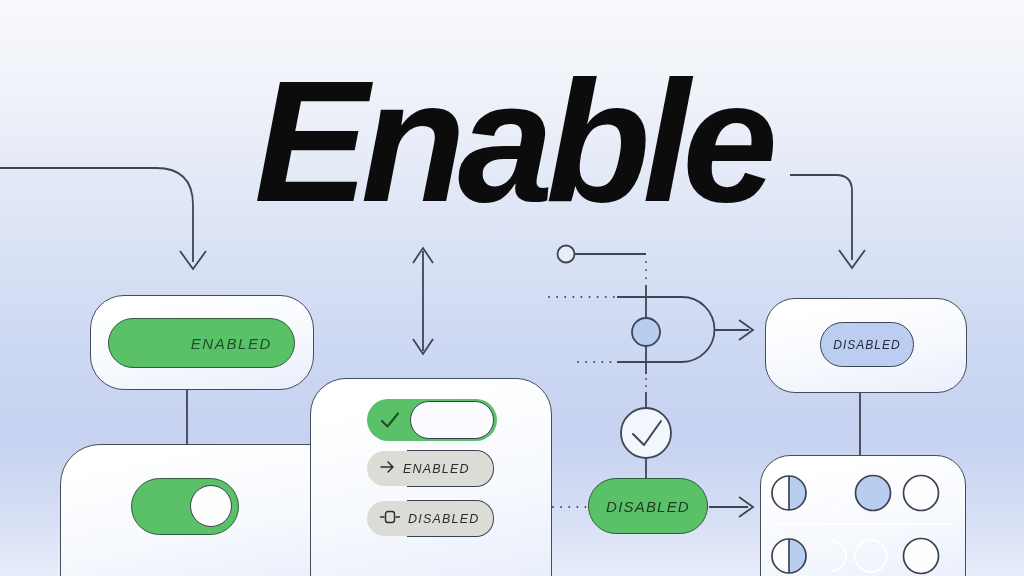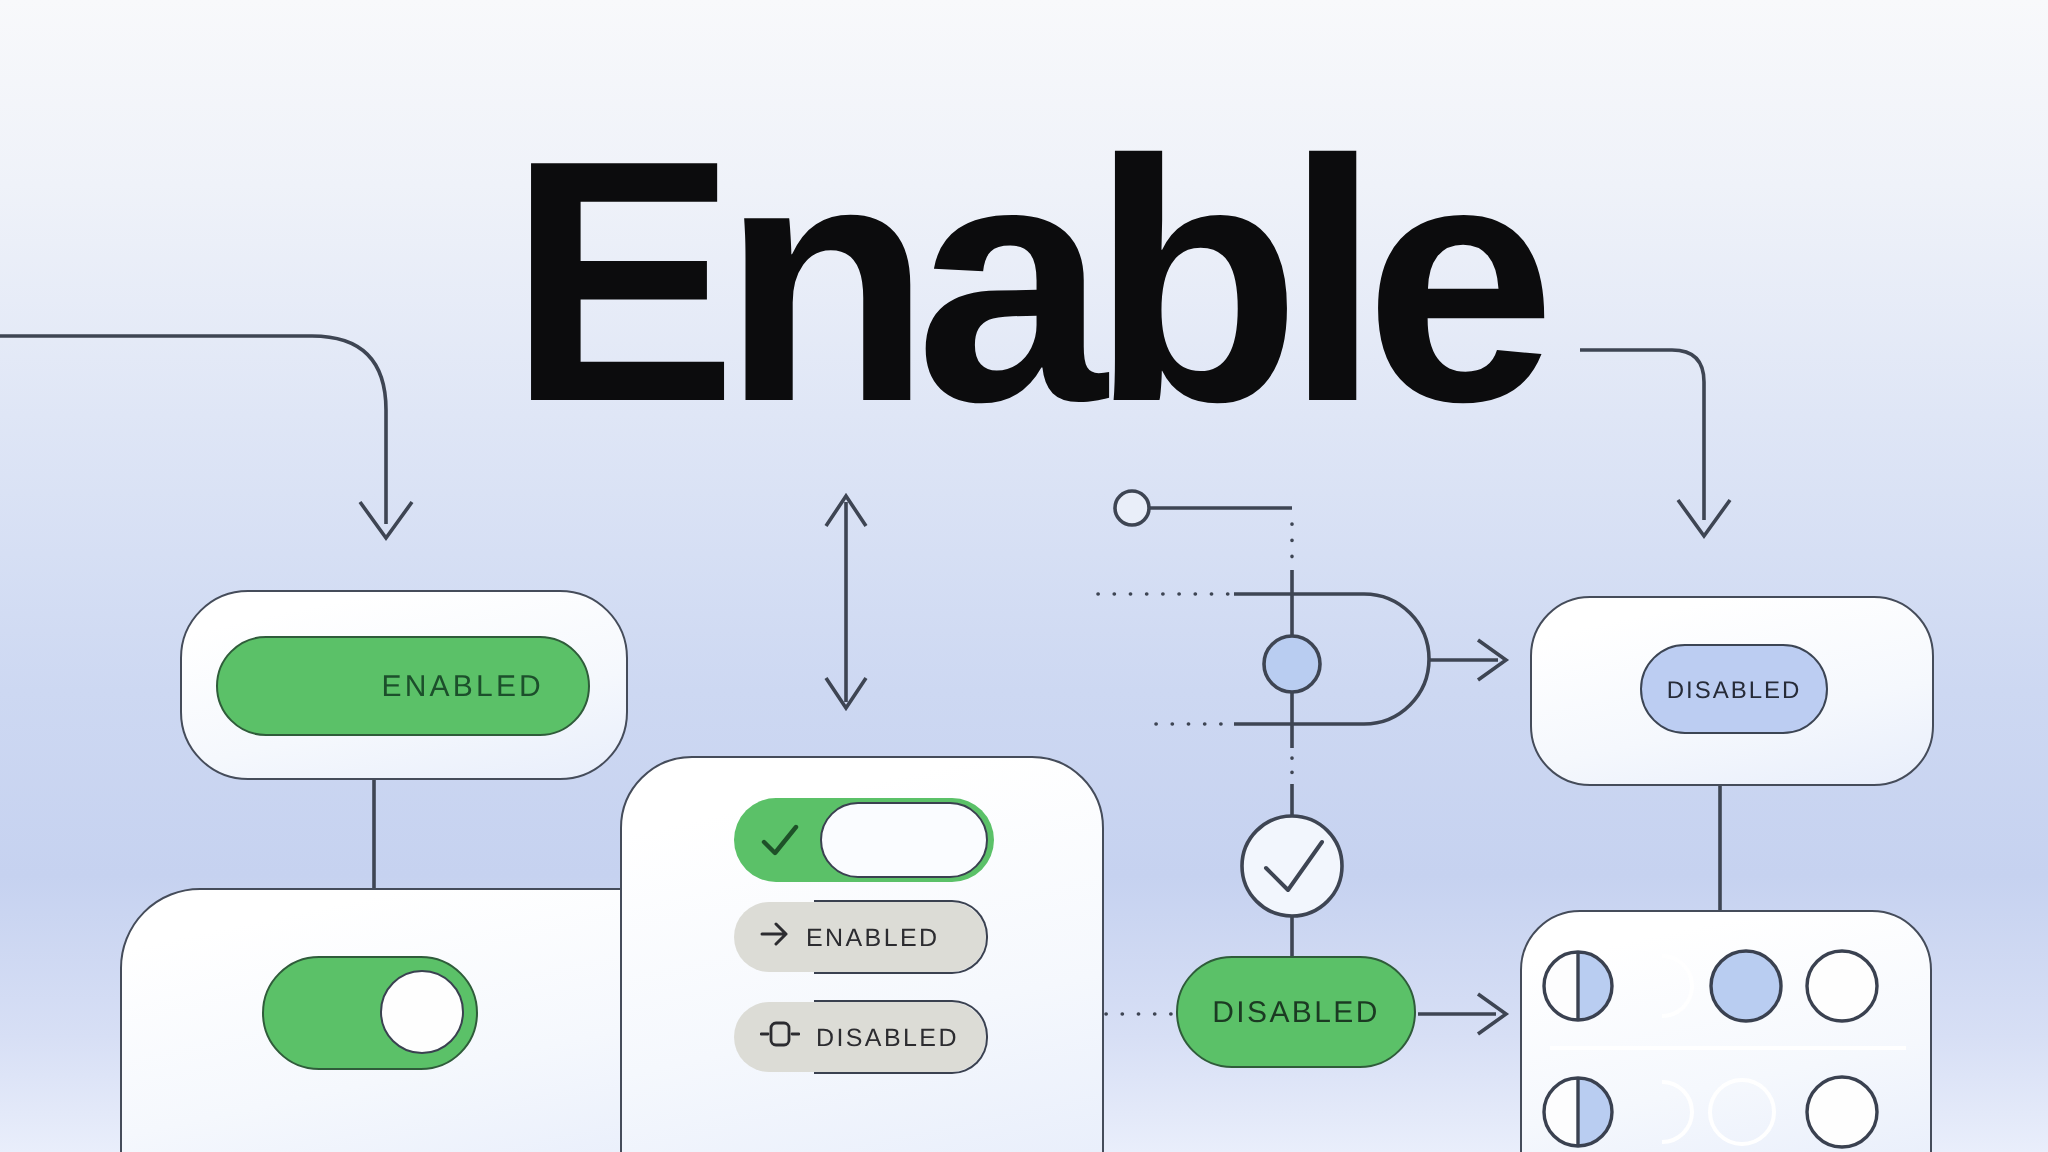--- a/index.html
+++ b/index.html
@@ -1,19 +1,20 @@
 <!DOCTYPE html>
 <html><head>
 <meta charset="utf-8">
 <style>
   html,body{margin:0;padding:0;background:#dfe6f5;}
   .canvas{
     position:relative;width:1024px;height:576px;overflow:hidden;
     font-family:"Liberation Sans","DejaVu Sans",sans-serif;
     background:linear-gradient(180deg,#f8f9fb 0%,#eff2f9 16%,#dfe6f6 36%,#cdd8f2 60%,#c6d2f0 76%,#d7dff5 90%,#e9eefb 100%);
+    font-style:italic;
   }
   .headline{
     position:absolute;top:55px;left:0;right:0;text-align:center;
     font-size:172px;font-weight:bold;letter-spacing:-8px;line-height:1;
     color:#0c0c0d;
   }
   svg.overlay{position:absolute;left:0;top:0;z-index:1;}
   .card{
     position:absolute;z-index:2;border:1.6px solid #454c5a;
     background:linear-gradient(168deg,#ffffff 15%,#f5f8fd 62%,#e8eefb 100%);

